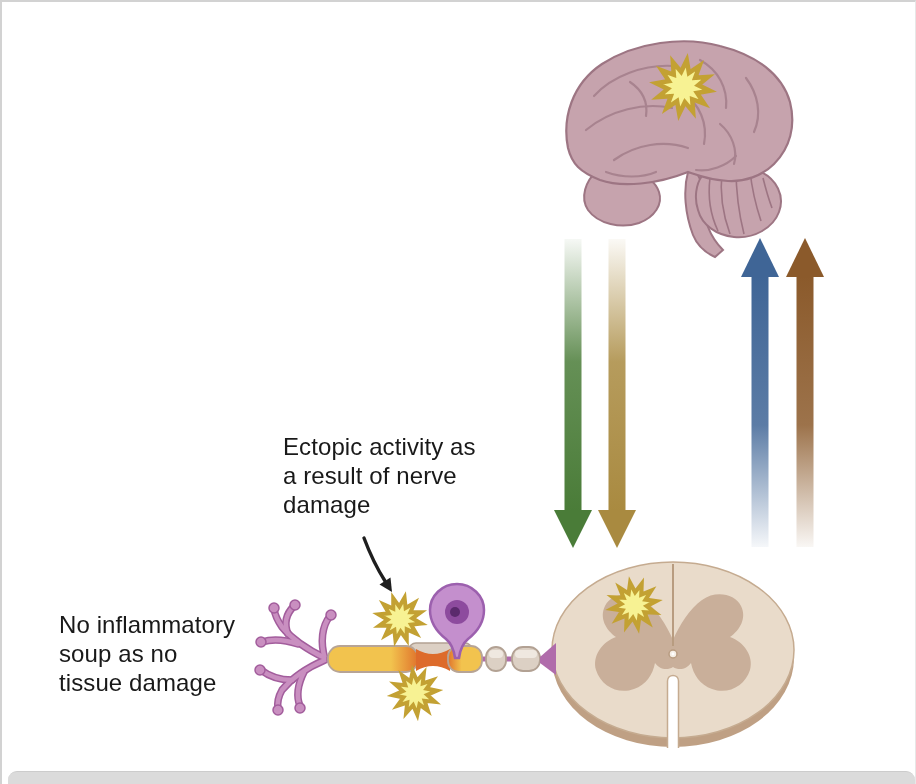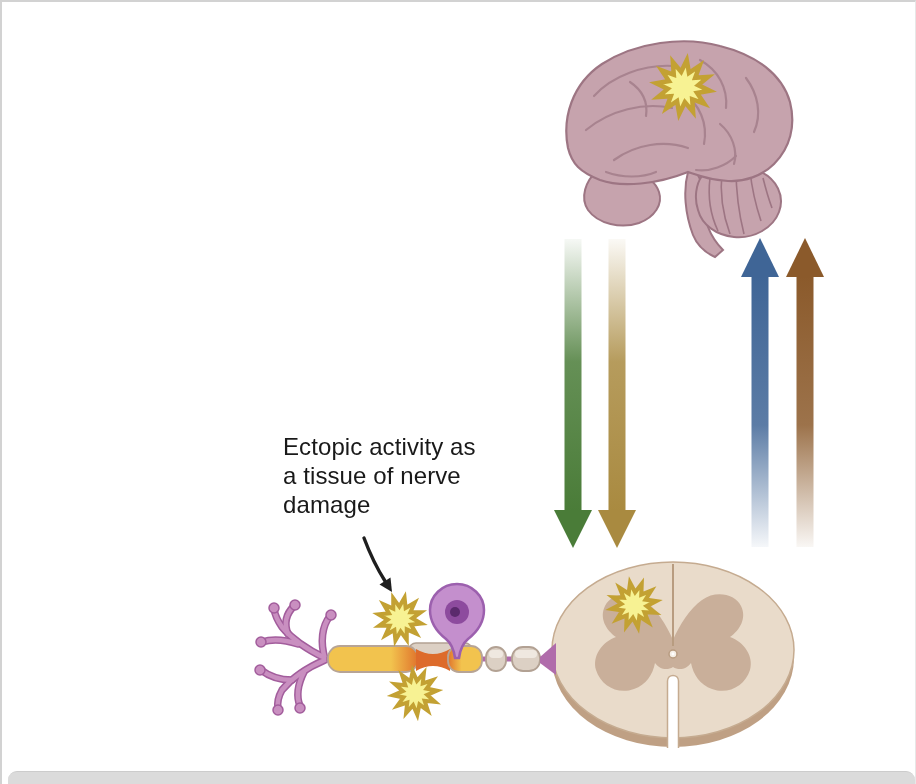--- a/index.html
+++ b/index.html
@@ -182,17 +182,20 @@
     <polygon transform="translate(166,49) scale(0.73) rotate(12)" points="30,0 16.4,4.4 26,15 12,12 15,26 4.4,16.4 0,30 -4.4,16.4 -15,26 -12,12 -26,15 -16.4,4.4 -30,0 -16.4,-4.4 -26,-15 -12,-12 -15,-26 -4.4,-16.4 0,-30 4.4,-16.4 15,-26 12,-12 26,-15 16.4,-4.4" fill="#f7f293" stroke="#c3a133" stroke-width="5.5" stroke-linejoin="miter"></polygon>
     <polygon transform="translate(181,123) scale(0.73) rotate(-6)" points="30,0 16.4,4.4 26,15 12,12 15,26 4.4,16.4 0,30 -4.4,16.4 -15,26 -12,12 -26,15 -16.4,4.4 -30,0 -16.4,-4.4 -26,-15 -12,-12 -15,-26 -4.4,-16.4 0,-30 4.4,-16.4 15,-26 12,-12 26,-15 16.4,-4.4" fill="#f7f293" stroke="#c3a133" stroke-width="5.5" stroke-linejoin="miter"></polygon>
   </svg>
 
   <svg class="abs" style="left:348px;top:528px;" width="60" height="72" viewBox="0 0 60 72">
     <path d="M14,8 C20,24 28,40 35,51" fill="none" stroke="#1f1f1f" stroke-width="3.4" stroke-linecap="round"></path>
     <polygon points="40.5,47.5 29.5,54.5 42,62" fill="#1f1f1f"></polygon>
   </svg>
 
   <div class="label" id="ectopic-label">Ectopic activity as
-a tissue of nerve
+a result of nerve
 damage</div>
+  <div class="label" id="inflammatory-label">No inflammatory
+soup as no
+tissue damage</div>
 
   <div id="bottom-bar"></div>
 </div>
 
 </body></html>

